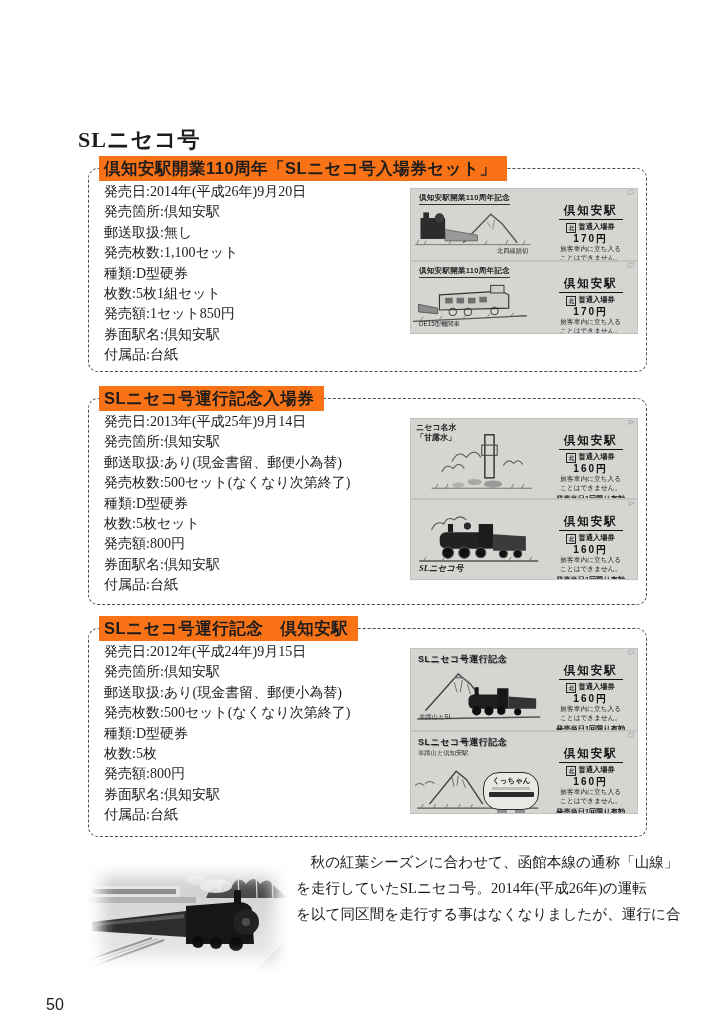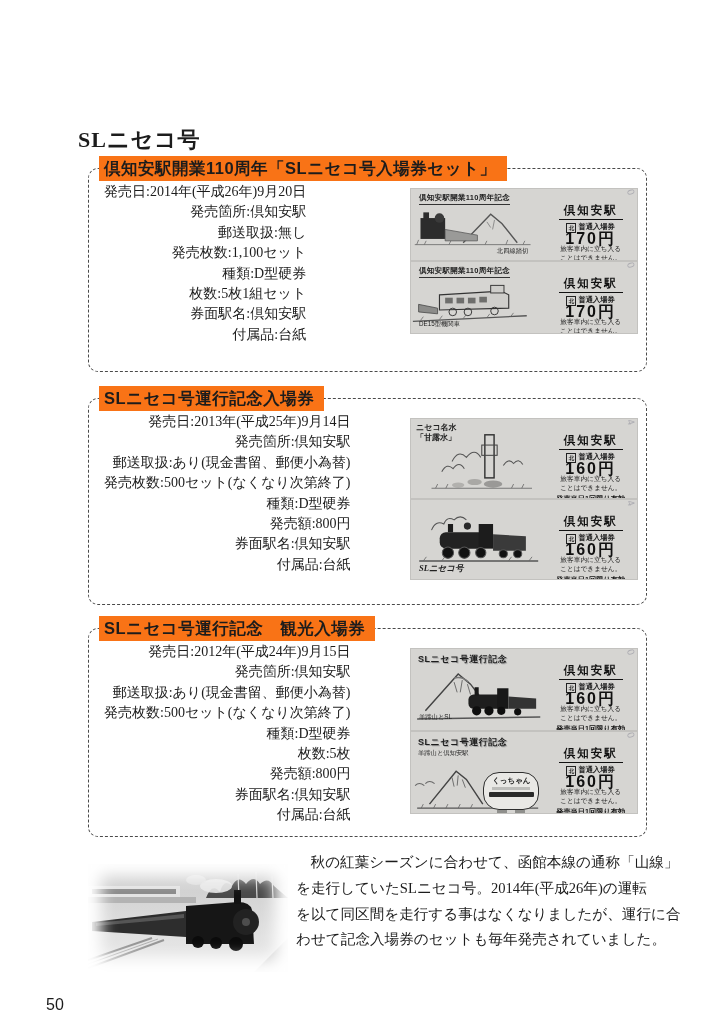--- a/index.html
+++ b/index.html
@@ -9,21 +9,21 @@
   .page-title{position:absolute;left:78px;top:70px;font-size:22px;font-weight:bold;letter-spacing:1px;}
 
   
   .infobox{position:absolute;left:88px;width:557px;border:1.6px dashed #4a4a4a;border-radius:10px;background:#fff;}
   .box1{top:128px;height:202px;}
   .box2{top:358px;height:205px;}
   .box3{top:588px;height:207px;}
   .box-title{position:absolute;top:-13px;left:10px;background:#f97316;padding:0 10px 0 5px;
              font-family:"Liberation Sans","DejaVu Sans",sans-serif;
              font-size:16.5px;font-weight:bold;line-height:25px;letter-spacing:0.5px;white-space:nowrap;}
-  .fields{position:absolute;left:15px;top:13px;font-size:14px;line-height:20.4px;text-align:right;}
+  .fields{position:absolute;left:15px;top:13px;font-size:14px;line-height:20.4px;}
   .fields div{white-space:nowrap;}
 
   
   .strip{position:absolute;left:322px;top:20px;width:226px;}
   .tk{position:relative;background:#d6d5d2;box-shadow:0 0 0 1px #c3c2bf;margin-bottom:2px;
       display:flex;overflow:hidden;font-family:"Liberation Sans","DejaVu Sans",sans-serif;}
   .tk-h1{height:71px;gap:10px;} .tk-h2x{height:79px;} .tk-h3x{height:81px;}
   .tk-left{position:relative;flex:1.45;}
   .tk-right{position:relative;width:41%;text-align:center;padding-top:11px;}
 
@@ -39,21 +39,21 @@
   .cap-under{left:7px;top:17px;}
   .brush{font-size:8.5px;font-family:"Liberation Serif","DejaVu Serif",serif;font-style:italic;font-weight:bold;}
   .illus{position:absolute;left:0;top:10px;width:100%;height:calc(100% - 12px);}
   .illus3{top:14px;}
 
   .tk-station{display:inline-block;font-size:11.5px;font-weight:bold;letter-spacing:2px;color:#111;
               border-bottom:1.8px solid #111;padding:0 5px 1px 5px;margin-bottom:2px;white-space:nowrap;}
   .tk-typerow{font-size:7.3px;font-weight:bold;color:#1a1a1a;line-height:9px;white-space:nowrap;}
   .tk-mark{display:inline-block;width:8px;height:8px;border:1px solid #222;font-size:5.5px;line-height:8px;
            text-align:center;vertical-align:-1px;margin-right:2px;font-weight:bold;}
-  .tk-price{font-size:16px;font-weight:bold;letter-spacing:2px;color:#111;line-height:12px;}
+  .tk-price{font-size:10px;font-weight:bold;letter-spacing:2px;color:#111;line-height:12px;}
   .tk-notice{font-size:6.7px;line-height:8.6px;color:#1a1a1a;font-weight:500;white-space:nowrap;}
   .tk-valid{font-size:7.2px;font-weight:bold;color:#111;margin-top:2px;white-space:nowrap;}
   .tk-stamp{position:absolute;right:-1px;top:6px;font-size:10px;color:rgba(105,105,125,0.38);
             transform:rotate(72deg);transform-origin:right top;letter-spacing:2px;white-space:nowrap;}
 
   
   .signboard{position:absolute;right:5px;bottom:3px;width:56px;height:38px;background:#e9e8e5;
              border:1.6px solid #2e2e2e;border-radius:16px;text-align:center;padding-top:3px;box-sizing:border-box;}
   .sign-name{font-size:7.5px;font-weight:bold;color:#161616;line-height:9px;}
   .sign-sub{width:70%;height:3px;background:#bdbdba;margin:2px auto 1px auto;}
@@ -81,20 +81,21 @@
 
   <section class="infobox box1">
     <div class="box-title">倶知安駅開業110周年「SLニセコ号入場券セット」</div>
     <div class="fields">
       <div>発売日:2014年(平成26年)9月20日</div>
       <div>発売箇所:倶知安駅</div>
       <div>郵送取扱:無し</div>
       <div>発売枚数:1,100セット</div>
       <div>種類:D型硬券</div>
       <div>枚数:5枚1組セット</div>
+      <div>発売額:1セット850円</div>
       <div>券面駅名:倶知安駅</div>
       <div>付属品:台紙</div>
     </div>
     <div class="strip">
 
       <div class="tk tk-h1">
         <div class="tk-left">
           <div class="tk-h">倶知安駅開業110周年記念</div>
           <svg class="illus" viewBox="0 0 130 54">
             <path d="M55,42 L84,12 L96,22 L112,42" fill="none" stroke="#555" stroke-width="1.4"></path>
@@ -152,20 +153,21 @@
   </section>
 
   <section class="infobox box2">
     <div class="box-title">SLニセコ号運行記念入場券</div>
     <div class="fields">
       <div>発売日:2013年(平成25年)9月14日</div>
       <div>発売箇所:倶知安駅</div>
       <div>郵送取扱:あり(現金書留、郵便小為替)</div>
       <div>発売枚数:500セット(なくなり次第終了)</div>
       <div>種類:D型硬券</div>
+      <div>枚数:5枚セット</div>
       <div>発売額:800円</div>
       <div>券面駅名:倶知安駅</div>
       <div>付属品:台紙</div>
     </div>
     <div class="strip">
 
       <div class="tk tk-h2x">
         <div class="tk-left">
           <div class="tk-h2">
             <div>ニセコ名水</div>
@@ -221,21 +223,21 @@
           <div class="tk-notice">旅客車内に立ち入る</div>
           <div class="tk-notice">ことはできません。</div>
           <div class="tk-valid">発売当日1回限り有効</div>
         </div>
         <div class="tk-stamp">25.-9.14</div>
       </div>
     </div>
   </section>
 
   <section class="infobox box3">
-    <div class="box-title">SLニセコ号運行記念　観光入場券</div>
+    <div class="box-title">SLニセコ号運行記念　倶知安駅</div>
     <div class="fields">
       <div>発売日:2012年(平成24年)9月15日</div>
       <div>発売箇所:倶知安駅</div>
       <div>郵送取扱:あり(現金書留、郵便小為替)</div>
       <div>発売枚数:500セット(なくなり次第終了)</div>
       <div>種類:D型硬券</div>
       <div>枚数:5枚</div>
       <div>発売額:800円</div>
       <div>券面駅名:倶知安駅</div>
       <div>付属品:台紙</div>
@@ -332,18 +334,17 @@
       <path d="M0,96 L64,74 M0,104 L76,76" stroke="#969696" stroke-width="2"></path>
       <path d="M0,100 L70,75" stroke="#b0b0b0" stroke-width="1"></path>
     </svg>
     <div class="fade"></div>
   </div>
 
   <div class="paragraph">
     <div>　秋の紅葉シーズンに合わせて、函館本線の通称「山線」</div>
     <div>を走行していたSLニセコ号。2014年(平成26年)の運転</div>
     <div>を以て同区間を走行する事はなくなりましたが、運行に合</div>
-    <div>わせて記念入場券のセットも毎年発売されていました。</div>
   </div>
 
   <div class="page-number">50</div>
 
 </div>
 
 </body></html>

